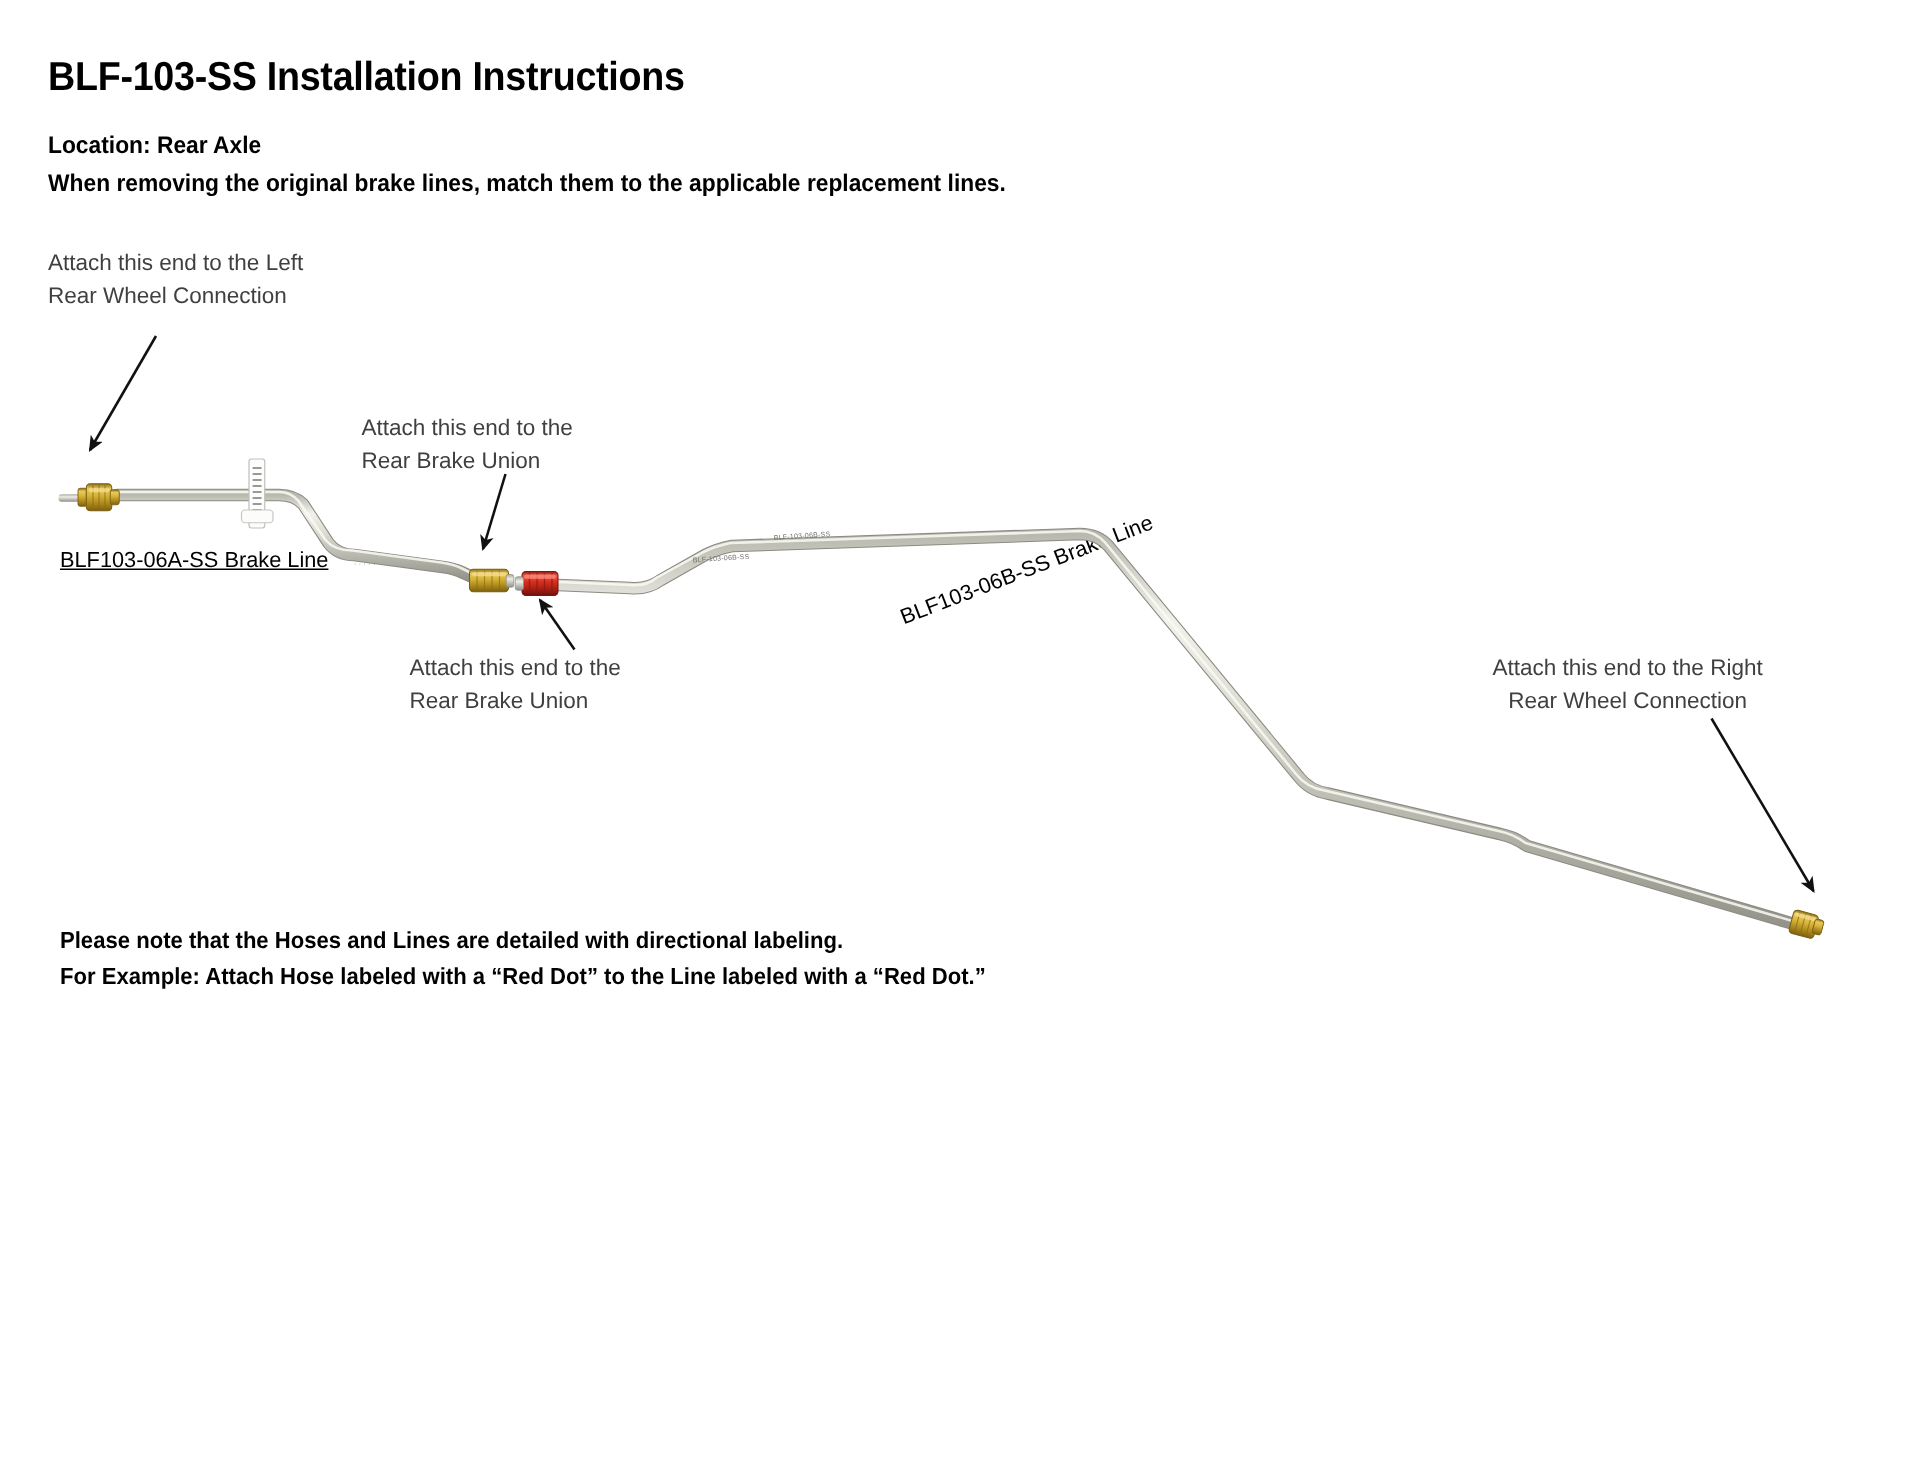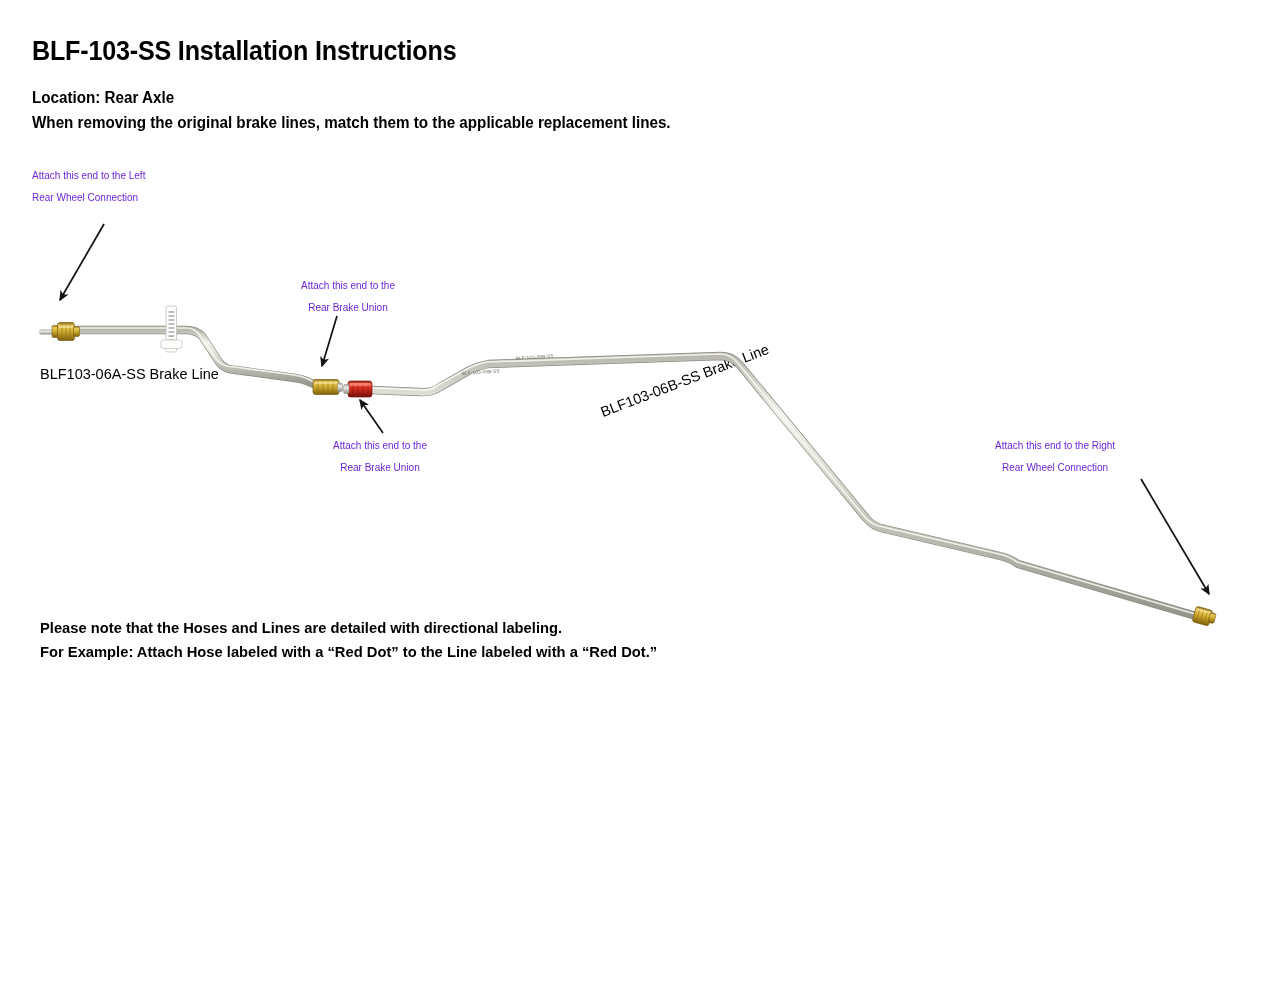--- a/index.html
+++ b/index.html
@@ -56,27 +56,27 @@
     font-family: "Liberation Sans Narrow", "Liberation Sans", sans-serif;
     transform: scaleX(0.95);
     transform-origin: left center;
   }
   .note-line.n1 { top: 619px; }
   .note-line.n2 { top: 643px; }
 
   
   .callout {
     position: absolute;
-    font-size: 10px;
+    font-size: 15px;
     font-weight: normal;
     line-height: 22px;
     white-space: nowrap;
-    color: #6d28d9;
-  }
-  .callout.center { text-align: center; }
+    color: #404040;
+  }
+  .callout.center { }
   .callout.left   { text-align: left; }
 
   
   .part-label {
     position: absolute;
     font-size: 14.5px;
     white-space: nowrap;
     color: #000;
   }
   .part-label.rotated {
@@ -130,21 +130,21 @@
   <div class="callout center" style="left:273px; top:435px; width:214px;">
     <div>Attach this end to the</div>
     <div>Rear Brake Union</div>
   </div>
 
   <div class="callout left" style="left:995px; top:435px;text-align:center;">
     <div>Attach this end to the Right</div>
     <div>Rear Wheel Connection</div>
   </div>
 
-  <div class="part-label" style="left:40px; top:366px;">BLF103-06A-SS Brake Line</div>
+  <div class="part-label" style="left:40px; top:366px;text-decoration:underline;">BLF103-06A-SS Brake Line</div>
 
   <div class="part-label rotated" style="left:604px; top:404px;">BLF103-06B-SS Brake Line</div>
 
   <div class="note-line n1">Please note that the Hoses and Lines are detailed with directional labeling.</div>
 
   <div class="note-line n2">For Example: Attach Hose labeled with a “Red Dot” to the Line labeled with a “Red Dot.”</div>
 
   <svg id="artwork" viewBox="0 0 1280 989">
     <defs>
 

